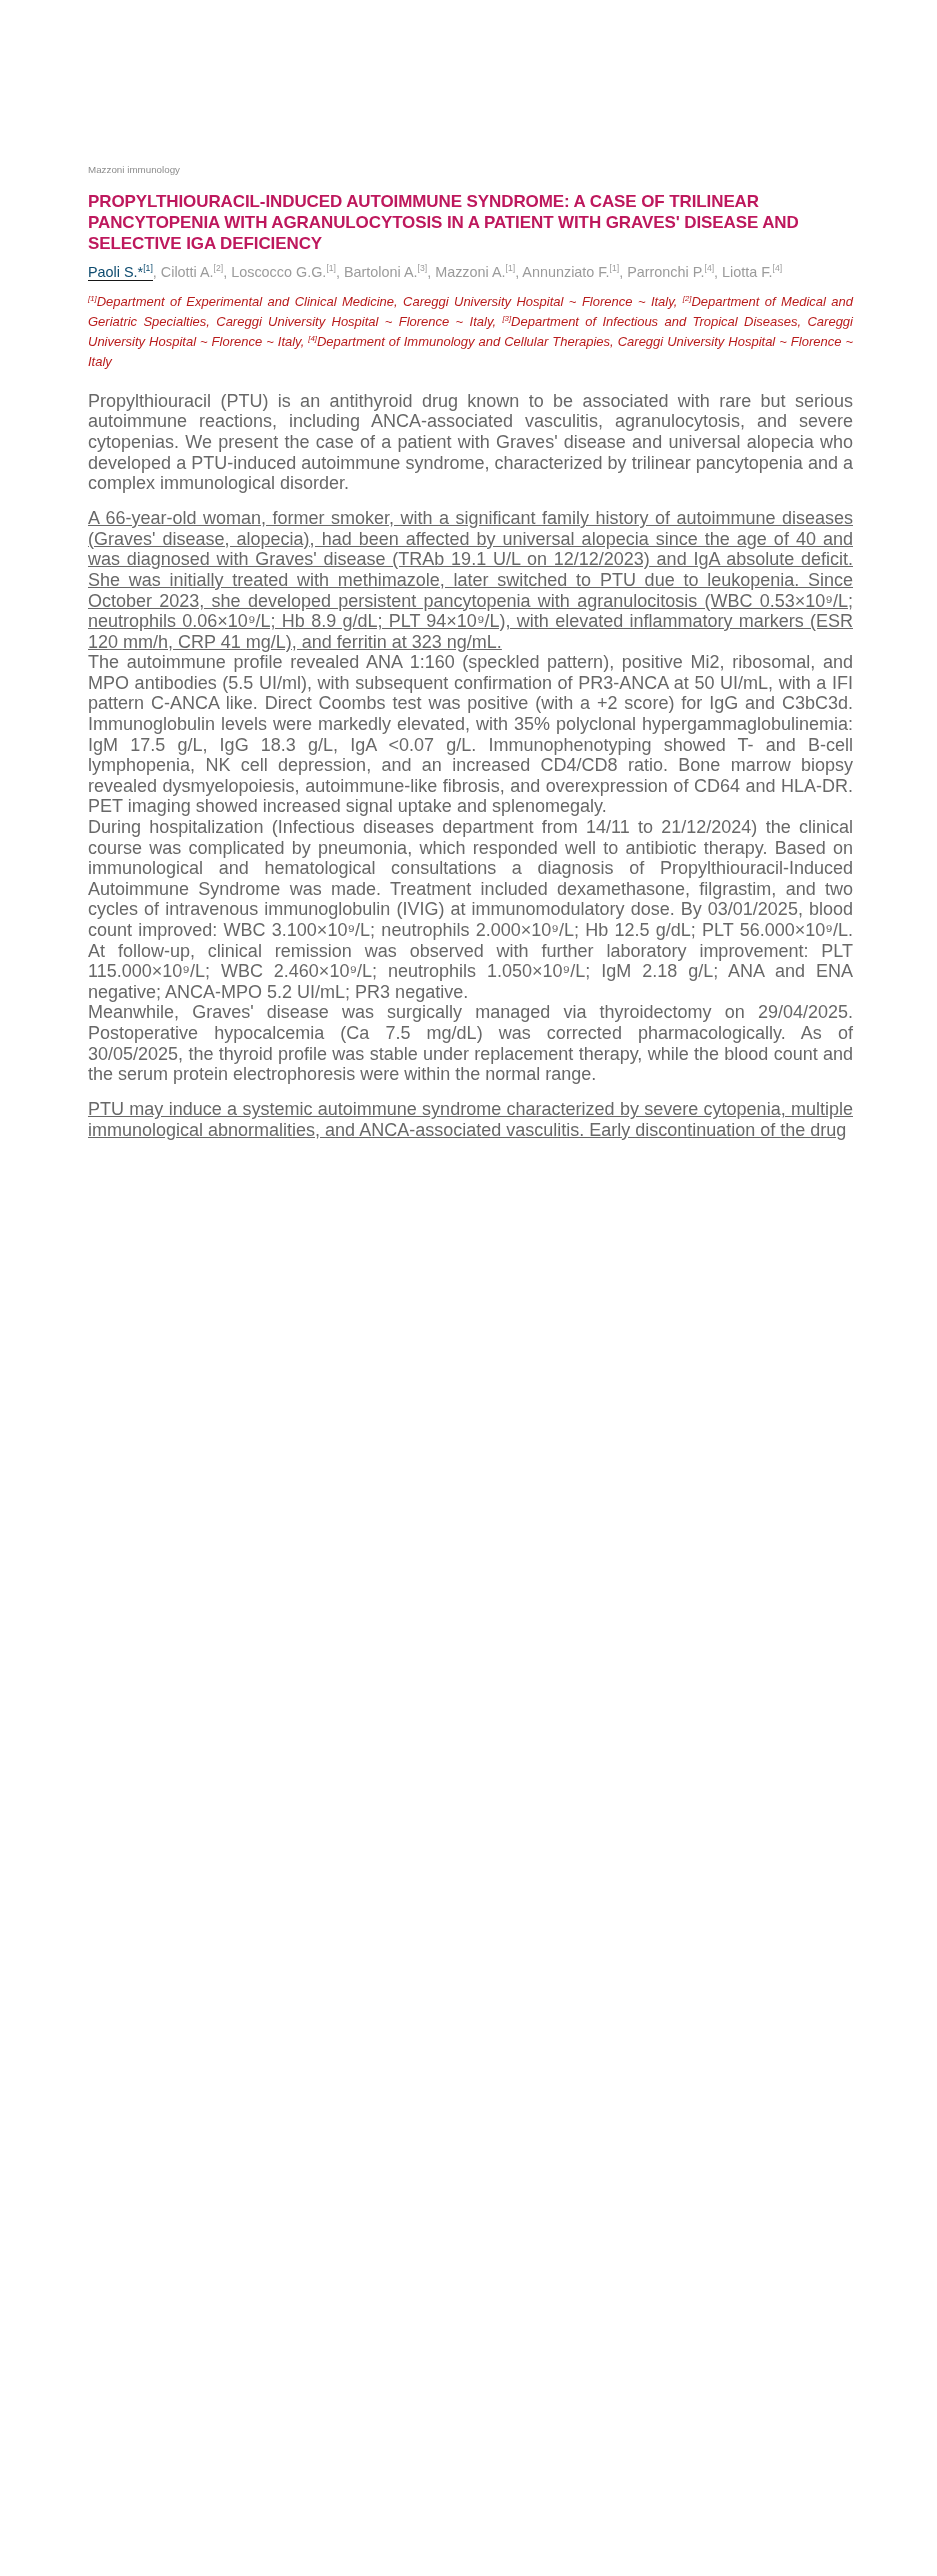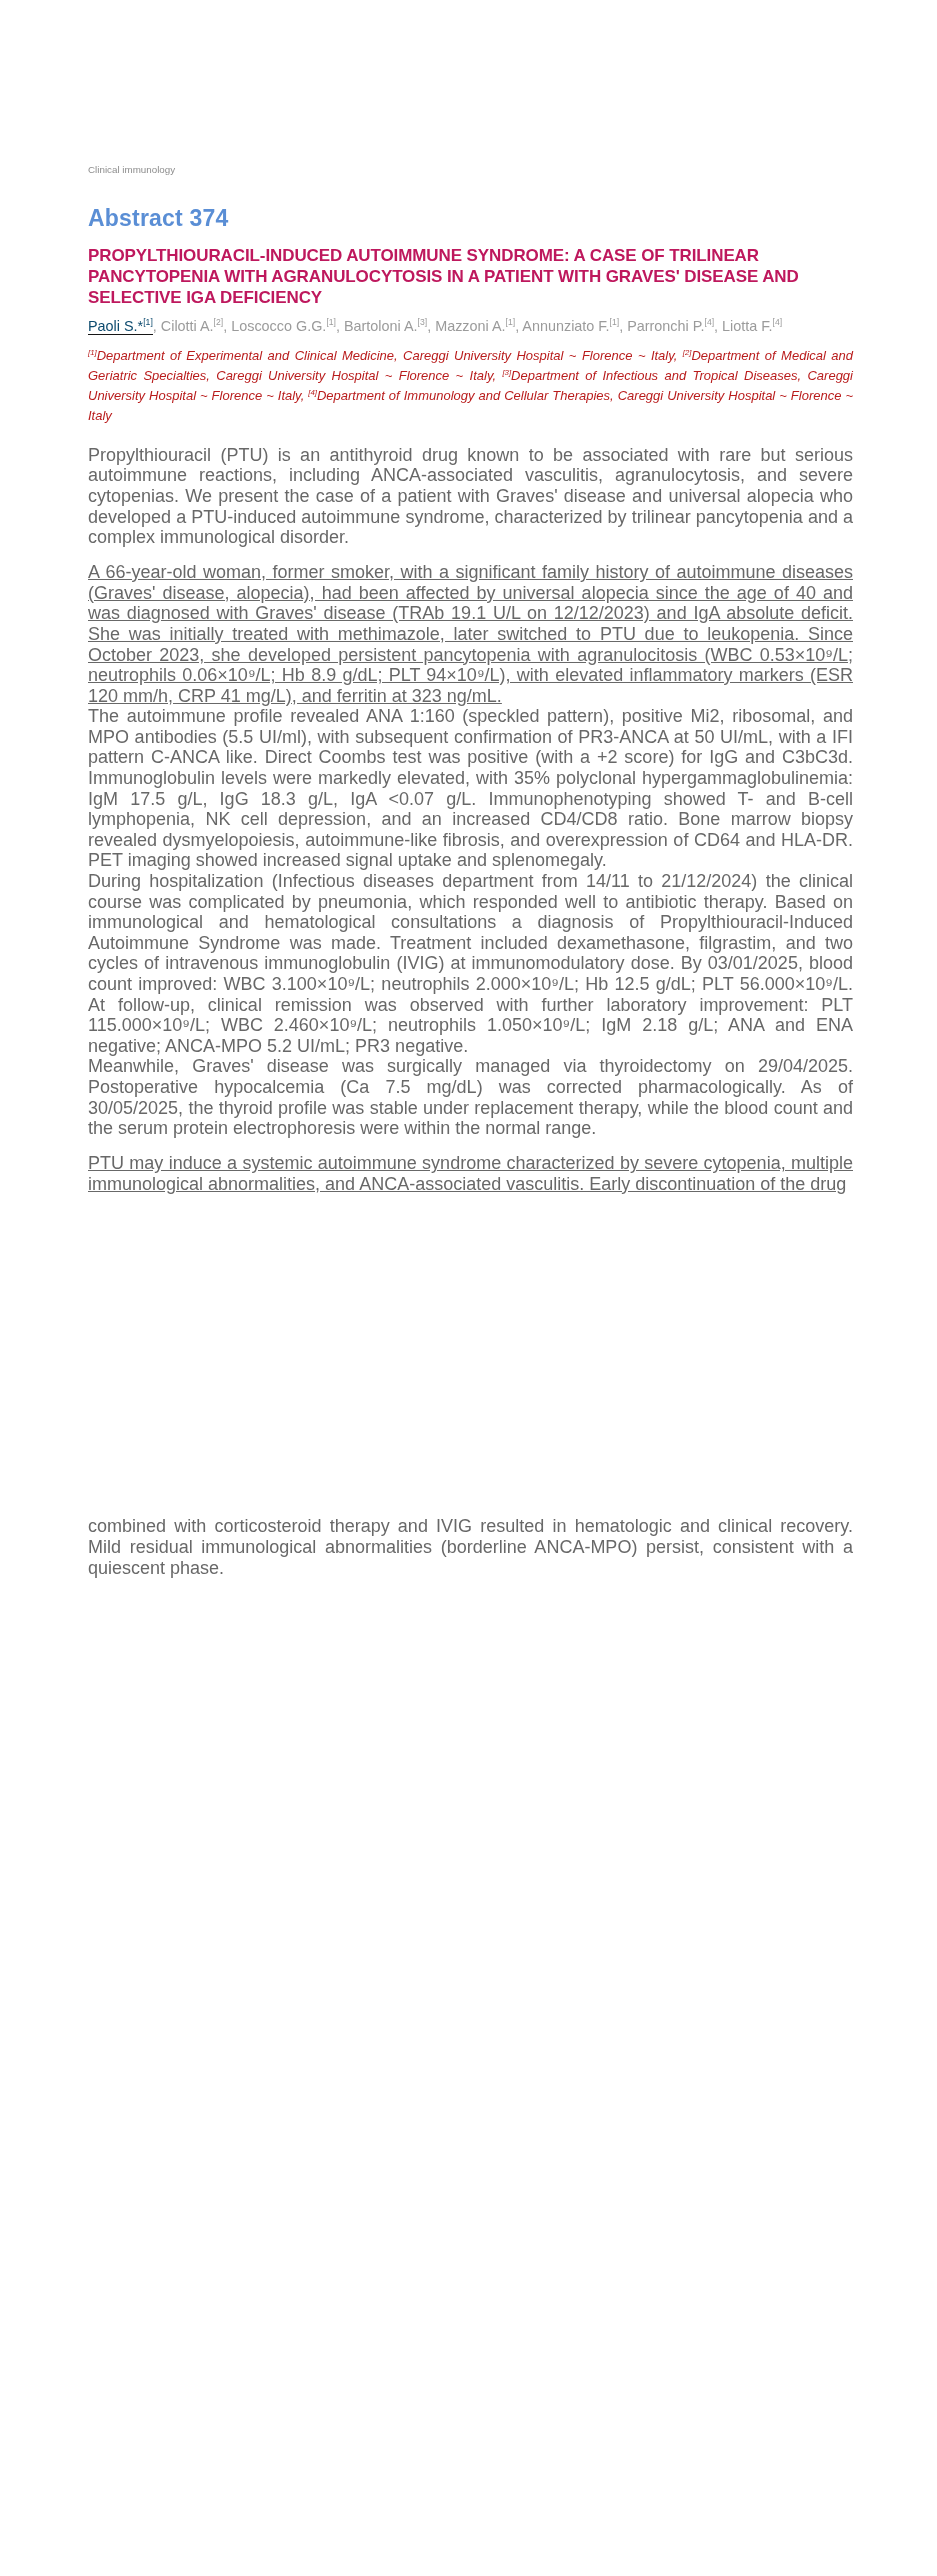--- a/index.html
+++ b/index.html
@@ -74,35 +74,33 @@
   .para { margin: 0; }
   .para.spaced { margin-top: 14.4px; text-decoration: underline; }
   .para.pagebreak { margin-top: 322px; }
 </style>
 </head>
 <body>
 
 <main class="page">
   <div class="col">
 
-    <div class="category">Clinical immunology</div>
+    <div class="category">Mazzoni immunology</div>
 
-    <h1 class="abstract-no">Abstract 374</h1>
 
     <h2 class="title">PROPYLTHIOURACIL-INDUCED AUTOIMMUNE SYNDROME: A CASE OF TRILINEAR PANCYTOPENIA WITH AGRANULOCYTOSIS IN A PATIENT WITH GRAVES' DISEASE AND SELECTIVE IGA DEFICIENCY</h2>
 
     <p class="authors"><span class="author-first"><span>Paoli S.*</span><sup>[1]</sup></span><span>, </span><span class="author"><span>Cilotti A.</span><sup>[2]</sup></span><span>, </span><span class="author"><span>Loscocco G.G.</span><sup>[1]</sup></span><span>, </span><span class="author"><span>Bartoloni A.</span><sup>[3]</sup></span><span>, </span><span class="author"><span>Mazzoni A.</span><sup>[1]</sup></span><span>, </span><span class="author"><span>Annunziato F.</span><sup>[1]</sup></span><span>, </span><span class="author"><span>Parronchi P.</span><sup>[4]</sup></span><span>, </span><span class="author"><span>Liotta F.</span><sup>[4]</sup></span><span></span></p>
 
     <p class="affiliations"><sup>[1]</sup><span>Department of Experimental and Clinical Medicine, Careggi University Hospital ~ Florence ~ Italy, </span><sup>[2]</sup><span>Department of Medical and Geriatric Specialties, Careggi University Hospital ~ Florence ~ Italy, </span><sup>[3]</sup><span>Department of Infectious and Tropical Diseases, Careggi University Hospital ~ Florence ~ Italy, </span><sup>[4]</sup><span>Department of Immunology and Cellular Therapies, Careggi University Hospital ~ Florence ~ Italy</span></p>
 
     <div class="body-text">
       <p class="para">Propylthiouracil (PTU) is an antithyroid drug known to be associated with rare but serious autoimmune reactions, including ANCA-associated vasculitis, agranulocytosis, and severe cytopenias. We present the case of a patient with Graves' disease and universal alopecia who developed a PTU-induced autoimmune syndrome, characterized by trilinear pancytopenia and a complex immunological disorder.</p>
       <p class="para spaced">A 66-year-old woman, former smoker, with a significant family history of autoimmune diseases (Graves' disease, alopecia), had been affected by universal alopecia since the age of 40 and was diagnosed with Graves' disease (TRAb 19.1 U/L on 12/12/2023) and IgA absolute deficit. She was initially treated with methimazole, later switched to PTU due to leukopenia. Since October 2023, she developed persistent pancytopenia with agranulocitosis (WBC 0.53×10⁹/L; neutrophils 0.06×10⁹/L; Hb 8.9 g/dL; PLT 94×10⁹/L), with elevated inflammatory markers (ESR 120 mm/h, CRP 41 mg/L), and ferritin at 323 ng/mL.</p>
       <p class="para">The autoimmune profile revealed ANA 1:160 (speckled pattern), positive Mi2, ribosomal, and MPO antibodies (5.5 UI/ml), with subsequent confirmation of PR3-ANCA at 50 UI/mL, with a IFI pattern C-ANCA like. Direct Coombs test was positive (with a +2 score) for IgG and C3bC3d. Immunoglobulin levels were markedly elevated, with 35% polyclonal hypergammaglobulinemia: IgM 17.5 g/L, IgG 18.3 g/L, IgA &lt;0.07 g/L. Immunophenotyping showed T- and B-cell lymphopenia, NK cell depression, and an increased CD4/CD8 ratio. Bone marrow biopsy revealed dysmyelopoiesis, autoimmune-like fibrosis, and overexpression of CD64 and HLA-DR. PET imaging showed increased signal uptake and splenomegaly.</p>
       <p class="para">During hospitalization (Infectious diseases department from 14/11 to 21/12/2024) the clinical course was complicated by pneumonia, which responded well to antibiotic therapy. Based on immunological and hematological consultations a diagnosis of Propylthiouracil-Induced Autoimmune Syndrome was made. Treatment included dexamethasone, filgrastim, and two cycles of intravenous immunoglobulin (IVIG) at immunomodulatory dose. By 03/01/2025, blood count improved: WBC 3.100×10⁹/L; neutrophils 2.000×10⁹/L; Hb 12.5 g/dL; PLT 56.000×10⁹/L. At follow-up, clinical remission was observed with further laboratory improvement: PLT 115.000×10⁹/L; WBC 2.460×10⁹/L; neutrophils 1.050×10⁹/L; IgM 2.18 g/L; ANA and ENA negative; ANCA-MPO 5.2 UI/mL; PR3 negative.</p>
       <p class="para">Meanwhile, Graves' disease was surgically managed via thyroidectomy on 29/04/2025. Postoperative hypocalcemia (Ca 7.5 mg/dL) was corrected pharmacologically. As of 30/05/2025, the thyroid profile was stable under replacement therapy, while the blood count and the serum protein electrophoresis were within the normal range.</p>
       <p class="para spaced">PTU may induce a systemic autoimmune syndrome characterized by severe cytopenia, multiple immunological abnormalities, and ANCA-associated vasculitis. Early discontinuation of the drug</p>
-      <p class="para pagebreak">combined with corticosteroid therapy and IVIG resulted in hematologic and clinical recovery. Mild residual immunological abnormalities (borderline ANCA-MPO) persist, consistent with a quiescent phase.</p>
     </div>
 
   </div>
 </main>
 
 
 </body></html>

